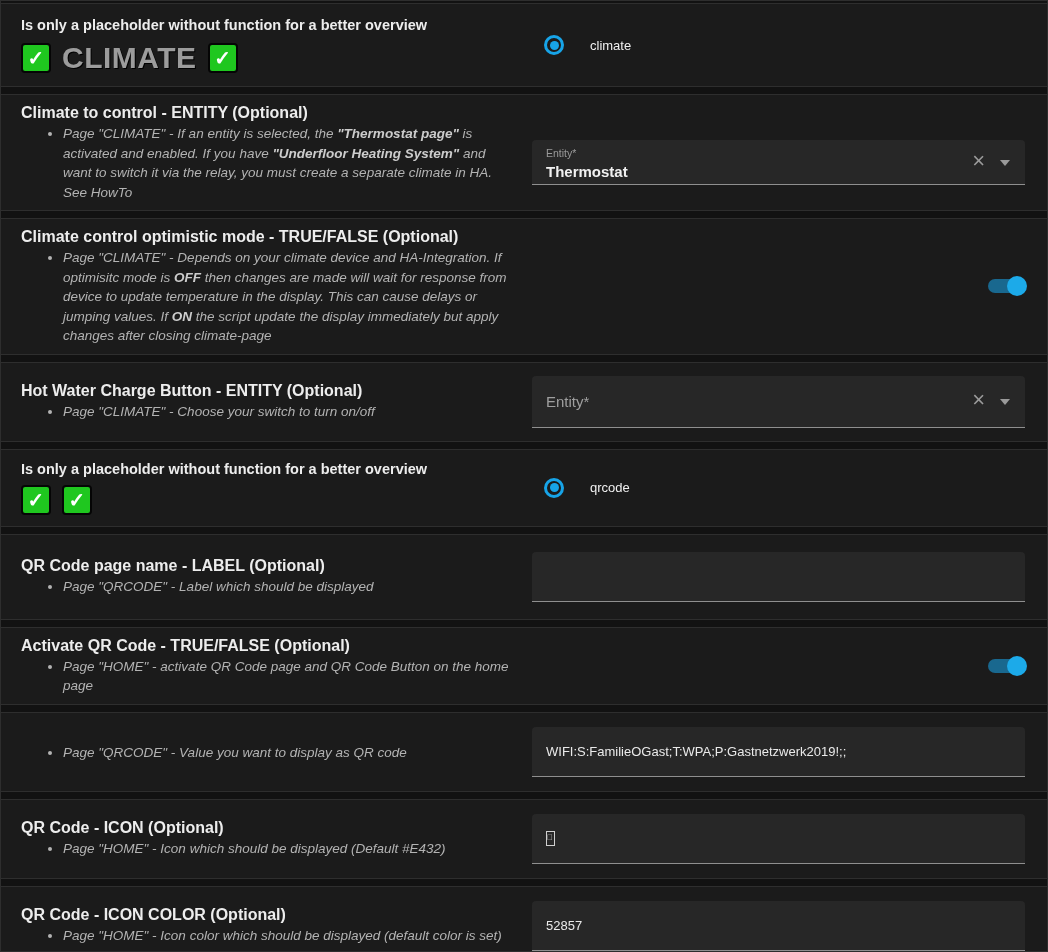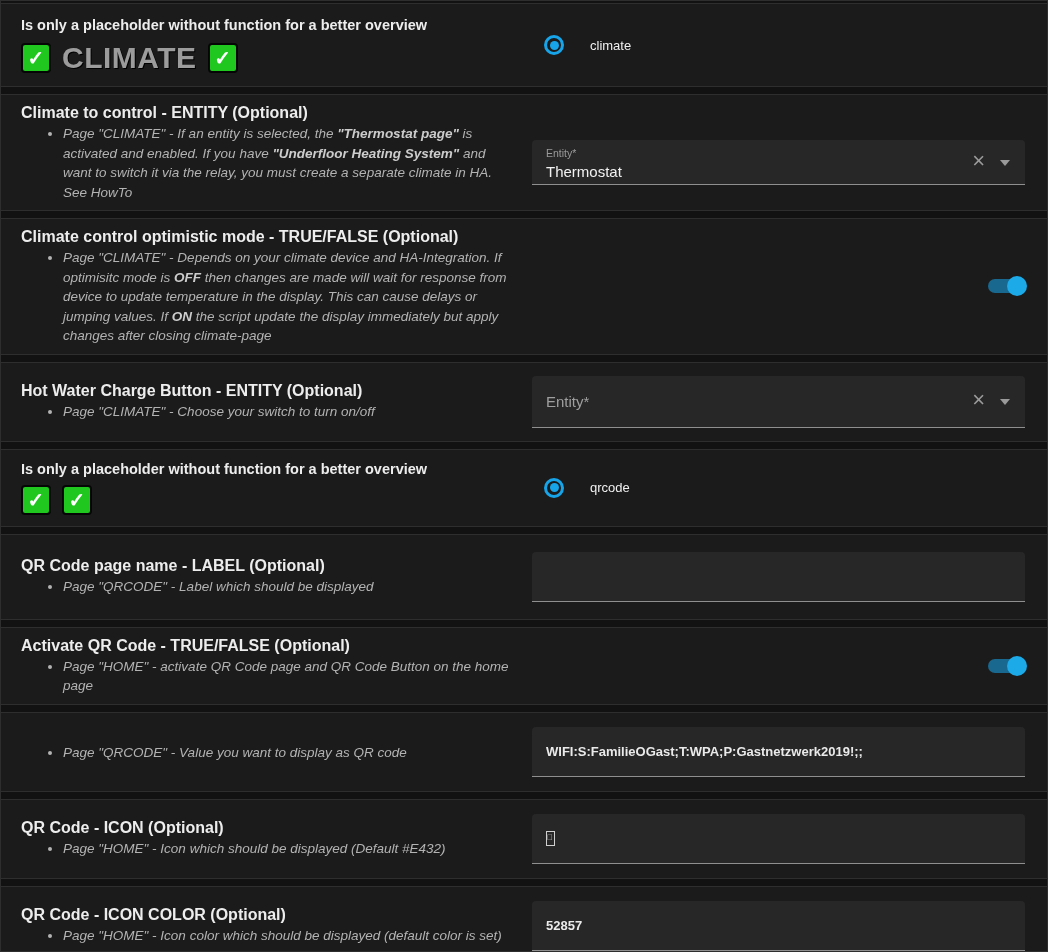--- a/index.html
+++ b/index.html
@@ -49,21 +49,21 @@
     border-radius:50%;background:#17a4e8;
   }
   .radio-label{margin-left:26px;font-size:13px;color:#f0f0f0;cursor:pointer;}
 
   .select-field{
     position:relative;width:100%;box-sizing:border-box;background:#272727;
     border-radius:4px 4px 0 0;border-bottom:1px solid #8f8f8f;cursor:pointer;
   }
   .select-field.filled{height:45px;padding:7px 70px 0 14px;}
   .select-field.filled .select-label{display:block;font-size:10.5px;color:#9a9a9a;line-height:13px;}
-  .select-field.filled .select-value{display:block;font-size:15px;color:#f1f1f1;font-weight:400;line-height:20px;margin-top:2px;}
+  .select-field.filled .select-value{display:block;font-size:15px;color:#f1f1f1;font-weight:700;line-height:20px;margin-top:2px;}
   .select-field.empty{height:52px;display:flex;align-items:center;padding:0 70px 0 14px;}
   .select-field.empty .select-label{font-size:15px;color:#9f9f9f;}
   .clear-x{
     position:absolute;right:40px;top:50%;transform:translateY(-54%);
     font-size:22px;color:#9b9b9b;font-weight:normal;line-height:20px;cursor:pointer;
   }
   .caret{
     position:absolute;right:15px;top:50%;margin-top:-2px;width:0;height:0;cursor:pointer;
     border-left:5px solid transparent;border-right:5px solid transparent;border-top:6px solid #9a9a9a;
   }
@@ -72,21 +72,21 @@
   .switch .track{
     position:absolute;left:0;top:3px;width:36px;height:14px;border-radius:7px;background:#19688f;
   }
   .switch .knob{
     position:absolute;right:-2px;top:0;width:20px;height:20px;border-radius:50%;background:#1caae9;
   }
 
   .text-input{
     width:100%;height:50px;box-sizing:border-box;background:#272727;border:none;
     border-bottom:1px solid #8f8f8f;border-radius:4px 4px 0 0;color:#eaeaea;
-    font-family:"Liberation Sans", sans-serif;font-size:13px;font-weight:bold;
+    font-family:"Liberation Sans", sans-serif;font-size:13px;font-weight:normal;
     padding:0 14px;outline:none;
   }
   .tofu-field{display:flex;align-items:center;cursor:text;}
   .tofu{
     display:inline-block;min-width:7px;max-width:9px;height:13px;overflow:hidden;
     border:1px solid #cfcfcf;font-size:8px;line-height:12px;color:#cfcfcf;
   }
 
   
   .h-s1{min-height:84px;}

